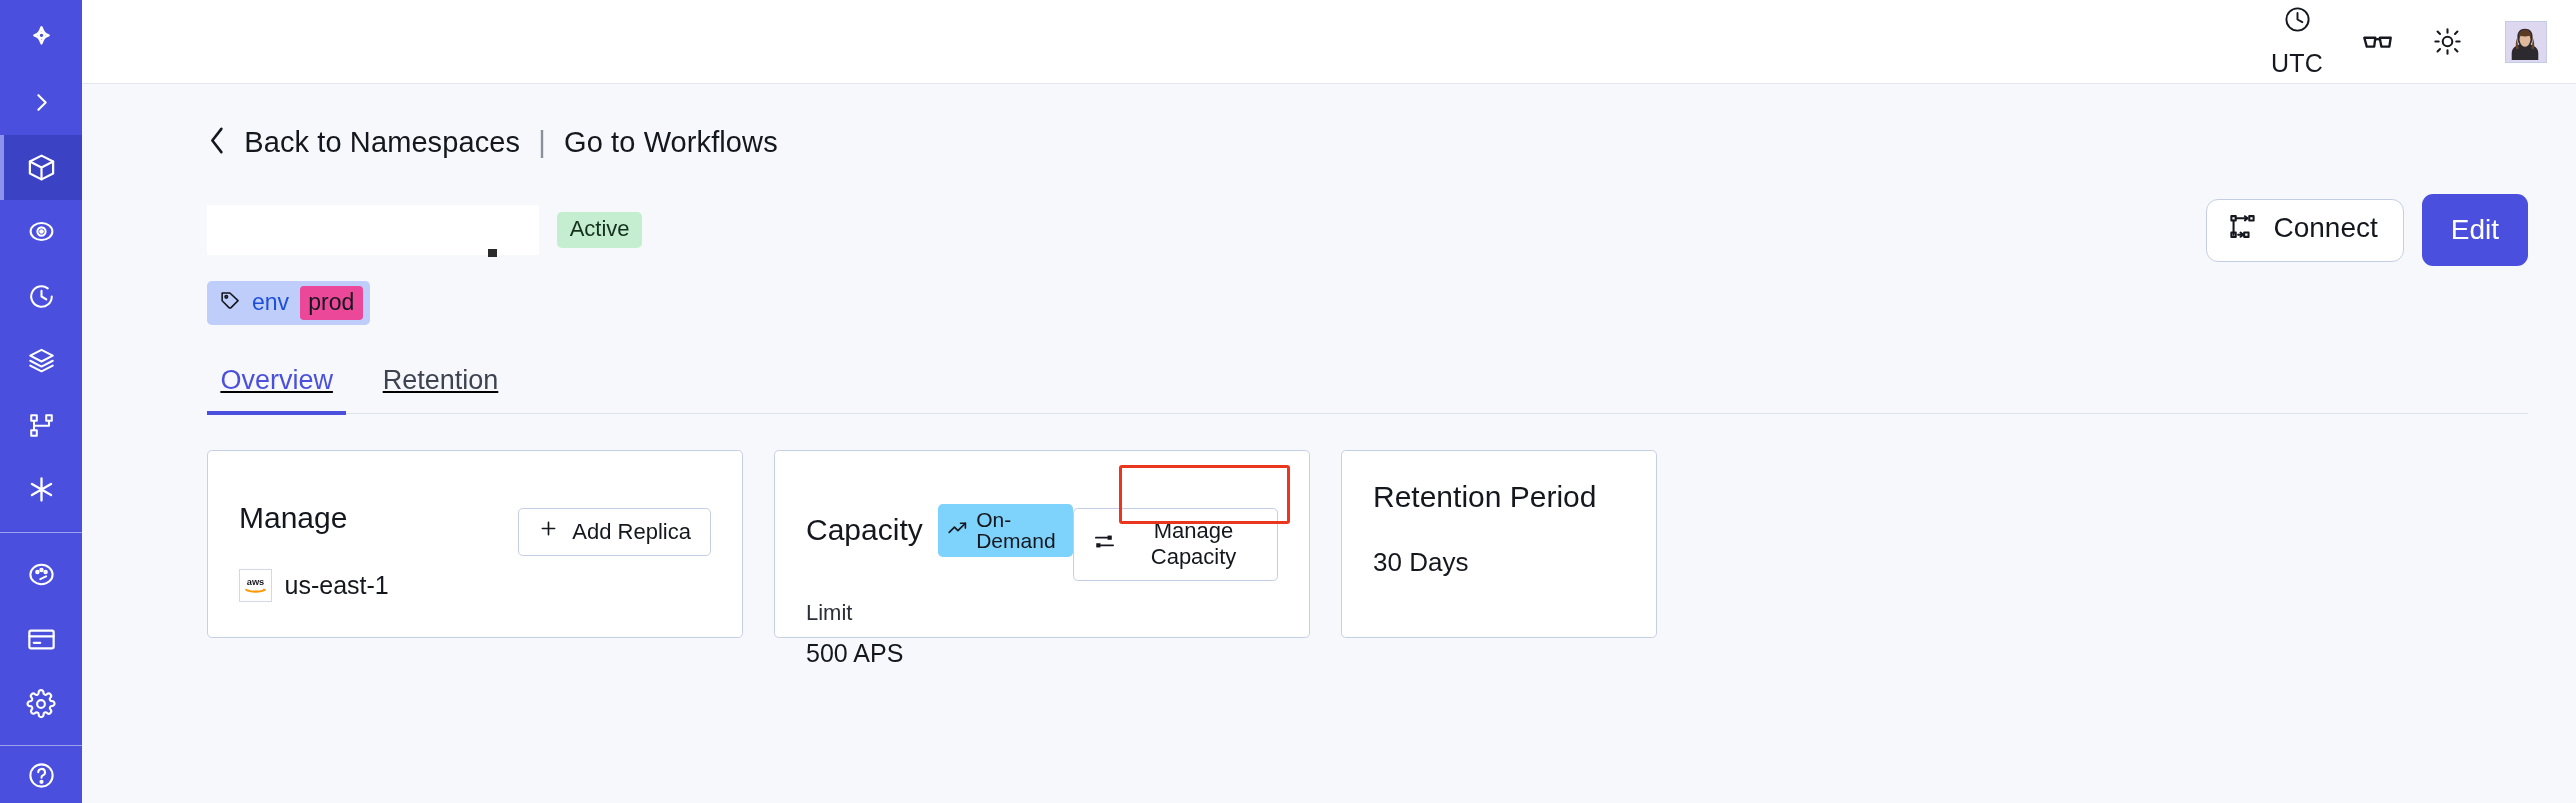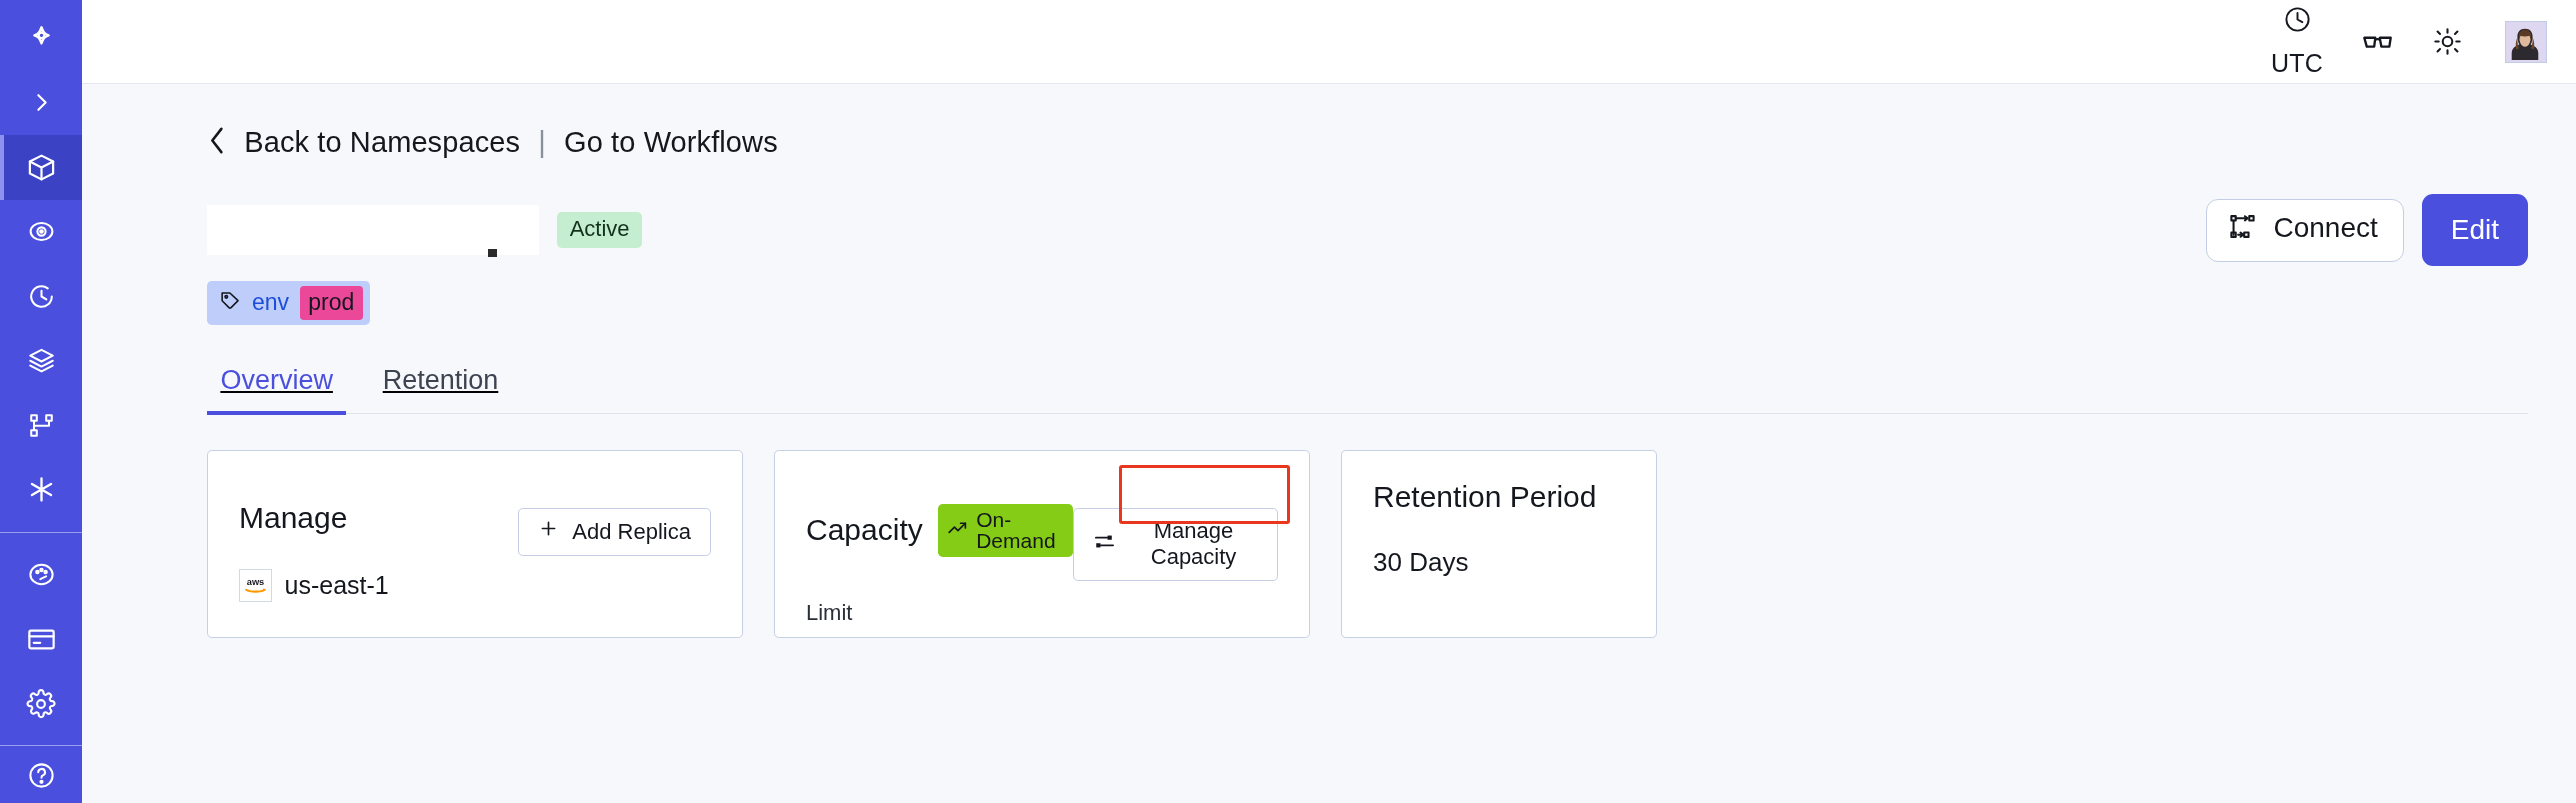--- a/index.html
+++ b/index.html
@@ -138,21 +138,21 @@
     height: 188px; position: relative;
   }
   .card.region { width: 536px; flex: 0 0 536px; }
   .card.capacity { width: 536px; flex: 0 0 536px; }
   .card.retention { width: 316px; flex: 0 0 316px; }
 
   .card-head { display: flex; align-items: center; }
   .card-title { font-size: 30px; color: #14171d; }
   .badge-ondemand {
     display: inline-flex; align-items: center; gap: 8.6px;
-    background: #84cc16; color: #15171d;
+    background: #7dd3fc; color: #15171d;
     font-size: 21px; border-radius: 4.8px;
     padding: 4.8px 11.5px 5.8px 8.6px; margin-left: 15.3px; line-height: 1;
   }
   .card-btn {
     margin-left: auto;
     display: flex; align-items: center; gap: 13.4px;
     background: #ffffff; border: 1px solid #c3cde3; border-radius: 4.8px;
     padding: 9.6px 19px; font-size: 22px; color: #14171d; cursor: pointer; margin-top: 28px;
   }
   .card-sub { font-size: 22px; color: #2a2f38; margin-top: 19px; }
@@ -416,20 +416,21 @@
                 <svg width="23" height="23" viewBox="0 0 24 24" fill="none" stroke="#14171d" stroke-width="1.8" stroke-linecap="round" stroke-linejoin="round">
                   <path d="M3 8h13M8 16h13"></path>
                   <rect x="15.2" y="5.8" width="4.4" height="4.4" fill="#14171d" stroke="none"></rect>
                   <rect x="3.4" y="13.8" width="4.4" height="4.4" fill="#14171d" stroke="none"></rect>
                 </svg>
               </span>
               <span>Manage Capacity</span>
             </button>
           </div>
           <div class="card-sub">Limit</div>
+          <div class="card-value">500 APS</div>
           <div class="highlight-box" style="top:14.4px; right:19px; width:171px; height:59px;"></div>
         </section>
 
         <section class="card retention">
           <div class="card-head">
             <span class="card-title">Retention Period</span>
           </div>
           <div class="card-value">30 Days</div>
         </section>
 

